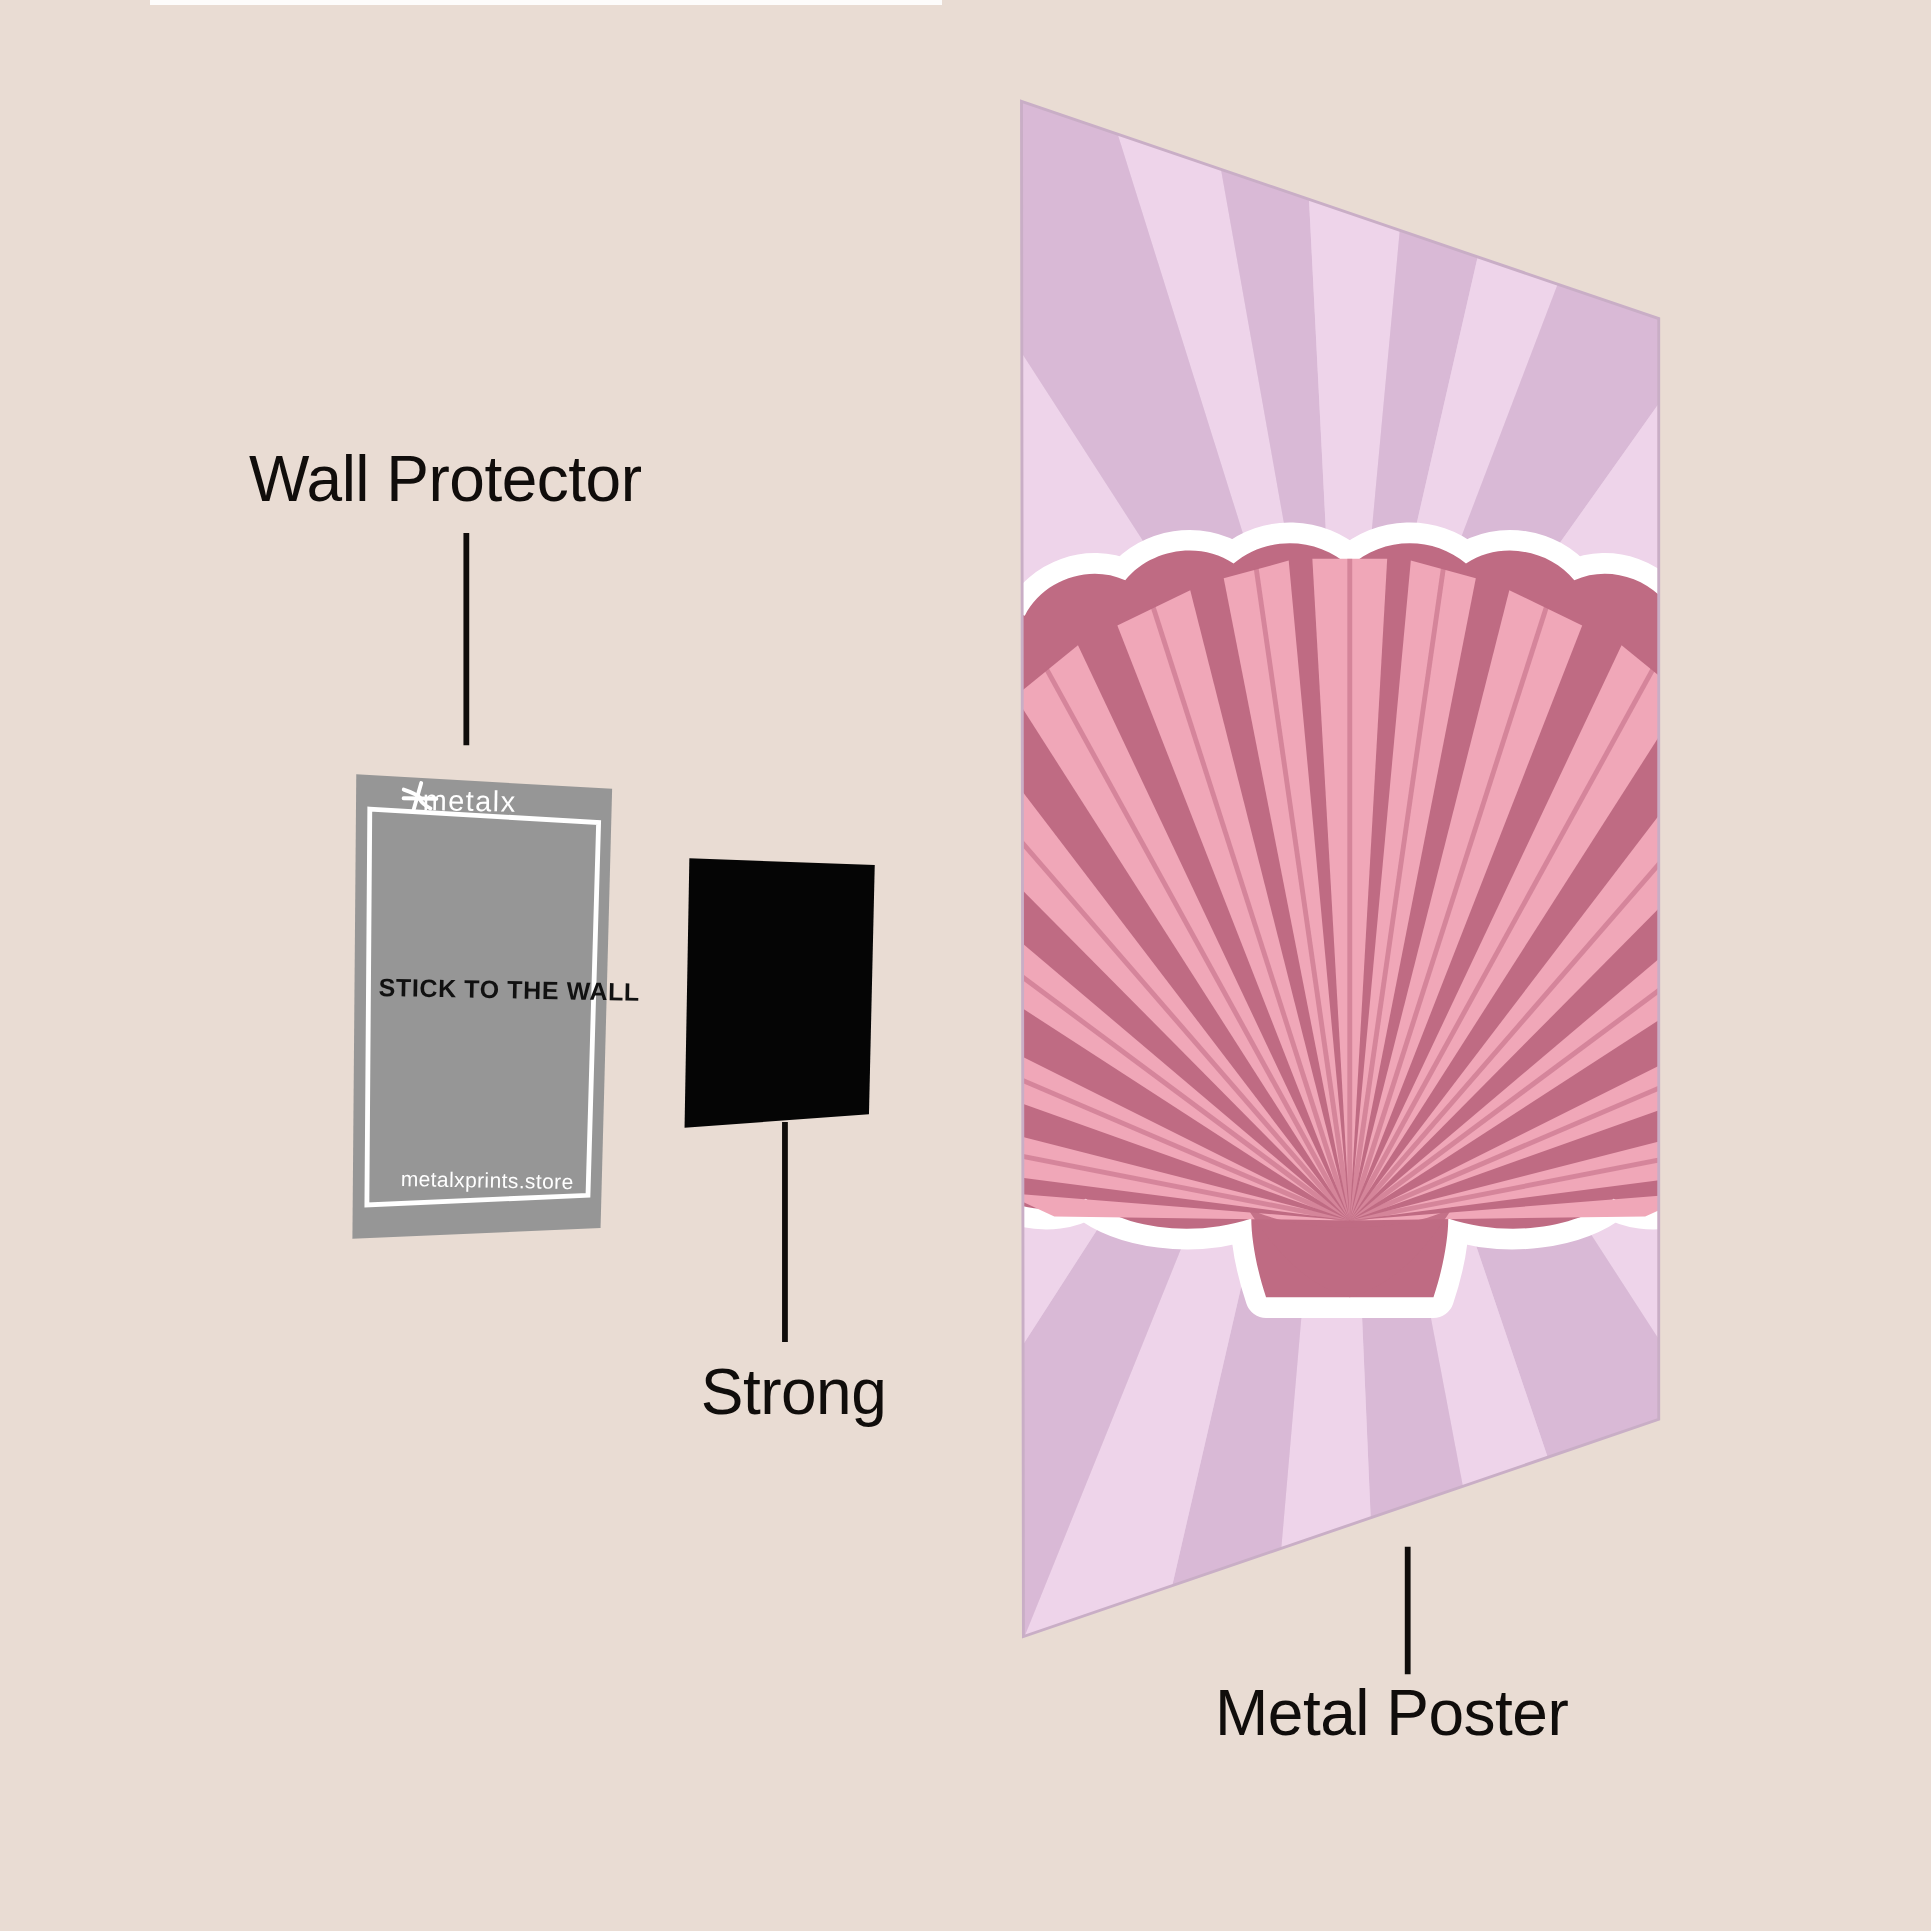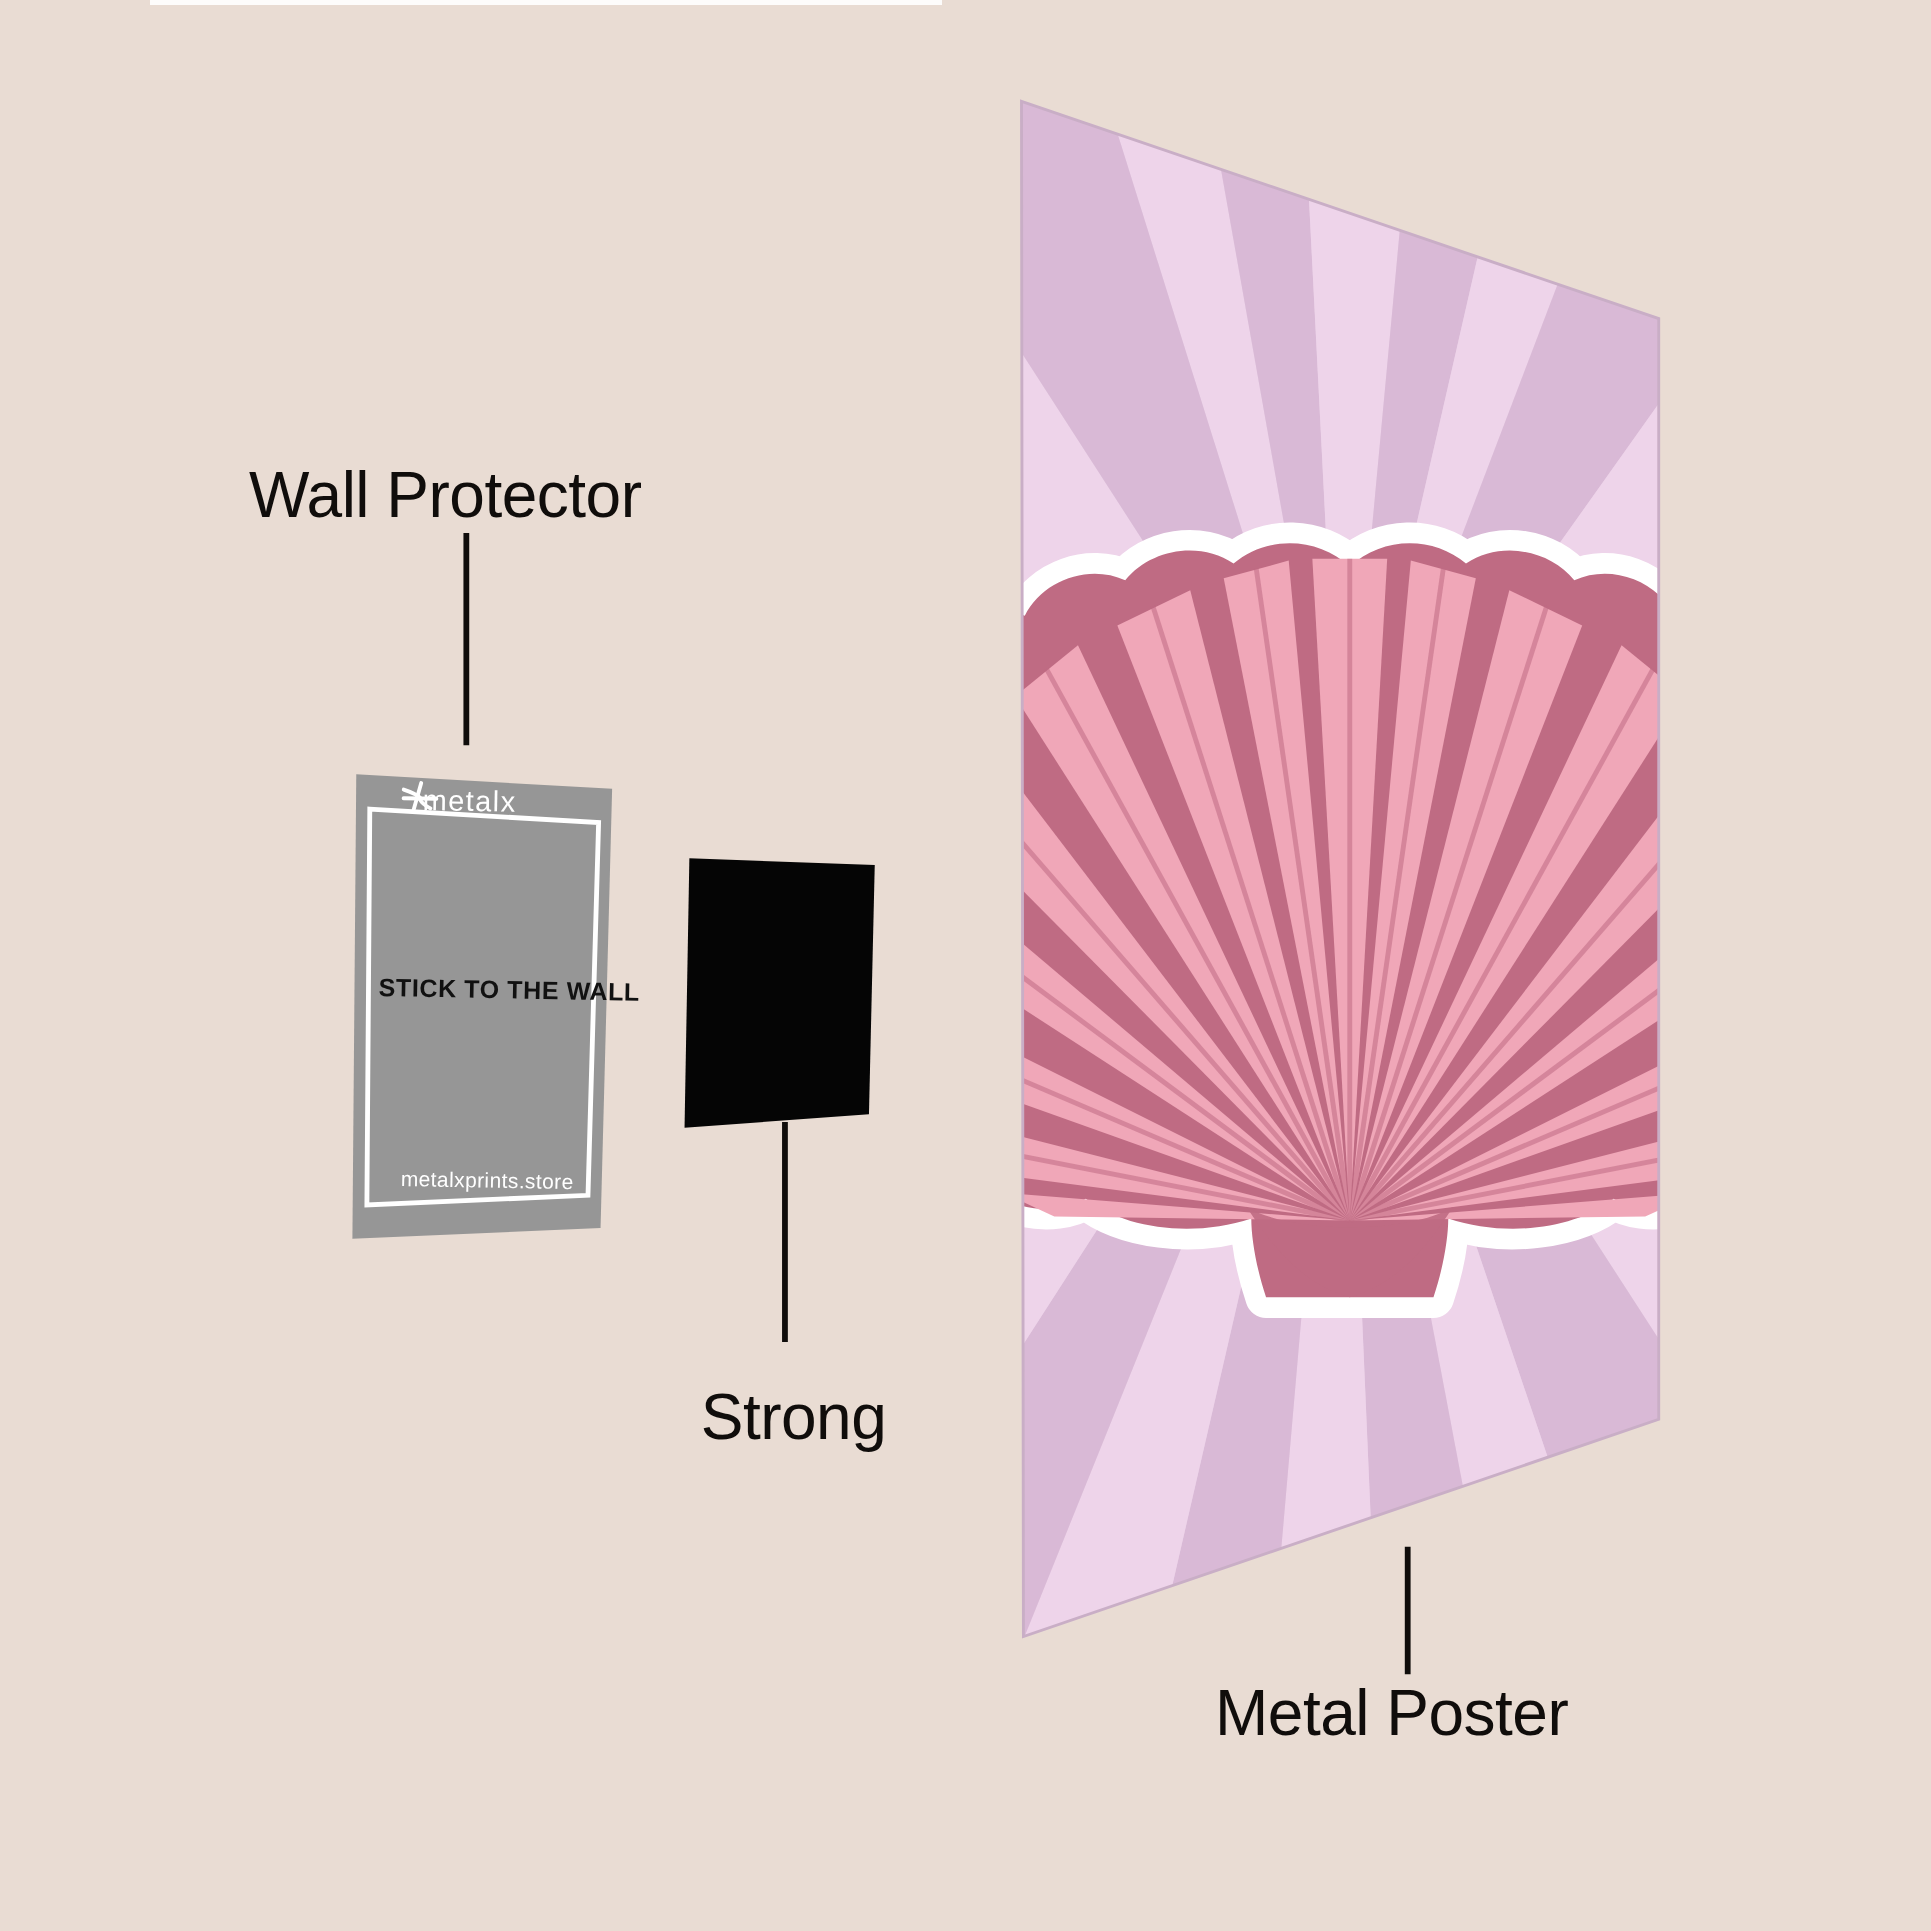--- a/index.html
+++ b/index.html
@@ -50,31 +50,30 @@
     color: #100d0b;
     font-family: "Liberation Sans", sans-serif;
     font-weight: 400;
     letter-spacing: -0.5px;
     white-space: pre;
     line-height: 1.12;
   }
 
   #label-wall-protector {
     left: 249px;
-    top: 460px;
+    top: 444px;
     font-size: 64px;
   }
 
   #label-strong-magnet {
     left: 668px;
     top: 1357px;
     font-size: 64px;
     text-align: center;
     width: 251px;
-    margin-top: 25px;
   }
 
   #label-metal-poster {
     left: 1215px;
     top: 1678px;
     font-size: 64px;
   }
 
   
   .card-text {

